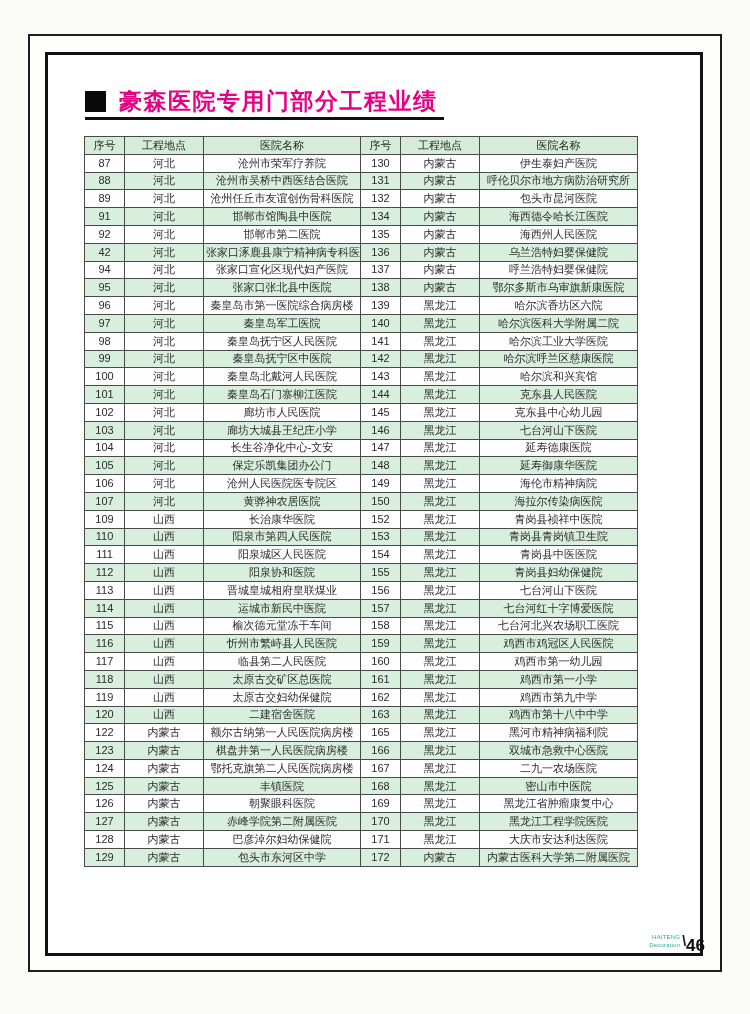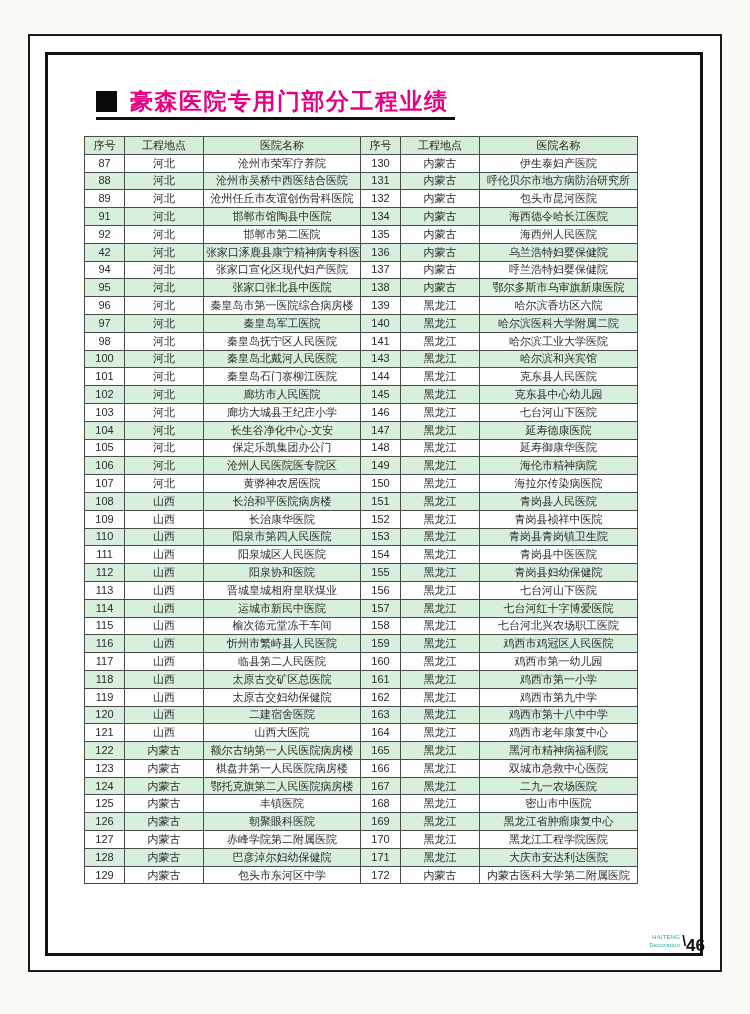--- a/index.html
+++ b/index.html
@@ -16,21 +16,21 @@
     border:2px solid #1c1c1c;
     background:#fdfdfb;
   }
   .inner-frame {
     position:absolute; left:45px; top:52px;
     width:652px; height:898px;
     border:3px solid #121212;
     background:#ffffff;
   }
   .title-row {
-    position:absolute; left:96px; top:90px;
+    position:absolute; left:85px; top:90px;
     display:flex; align-items:flex-end; gap:13px;
     border-bottom:3px solid #101010;
     padding-bottom:4px; padding-right:6px;
   }
   .title-square {
     width:21px; height:21px; background:#0a0a0a;
     flex:0 0 auto; margin-bottom:1px;
   }
   .page-title {
     font-size:23px; font-weight:bold;
@@ -195,20 +195,28 @@
       </tr>
       <tr>
         <td>98</td>
         <td>河北</td>
         <td>秦皇岛抚宁区人民医院</td>
         <td>141</td>
         <td>黑龙江</td>
         <td>哈尔滨工业大学医院</td>
       </tr>
       <tr>
+        <td>99</td>
+        <td>河北</td>
+        <td>秦皇岛抚宁区中医院</td>
+        <td>142</td>
+        <td>黑龙江</td>
+        <td>哈尔滨呼兰区慈康医院</td>
+      </tr>
+      <tr>
         <td>100</td>
         <td>河北</td>
         <td>秦皇岛北戴河人民医院</td>
         <td>143</td>
         <td>黑龙江</td>
         <td>哈尔滨和兴宾馆</td>
       </tr>
       <tr>
         <td>101</td>
         <td>河北</td>
@@ -259,28 +267,20 @@
       </tr>
       <tr>
         <td>107</td>
         <td>河北</td>
         <td>黄骅神农居医院</td>
         <td>150</td>
         <td>黑龙江</td>
         <td>海拉尔传染病医院</td>
       </tr>
       <tr>
-        <td>108</td>
-        <td>山西</td>
-        <td>长治和平医院病房楼</td>
-        <td>151</td>
-        <td>黑龙江</td>
-        <td>青岗县人民医院</td>
-      </tr>
-      <tr>
         <td>109</td>
         <td>山西</td>
         <td>长治康华医院</td>
         <td>152</td>
         <td>黑龙江</td>
         <td>青岗县祯祥中医院</td>
       </tr>
       <tr>
         <td>110</td>
         <td>山西</td>
@@ -361,28 +361,20 @@
         <td>黑龙江</td>
         <td>鸡西市第九中学</td>
       </tr>
       <tr>
         <td>120</td>
         <td>山西</td>
         <td>二建宿舍医院</td>
         <td>163</td>
         <td>黑龙江</td>
         <td>鸡西市第十八中中学</td>
-      </tr>
-      <tr>
-        <td>121</td>
-        <td>山西</td>
-        <td>山西大医院</td>
-        <td>164</td>
-        <td>黑龙江</td>
-        <td>鸡西市老年康复中心</td>
       </tr>
       <tr>
         <td>122</td>
         <td>内蒙古</td>
         <td>额尔古纳第一人民医院病房楼</td>
         <td>165</td>
         <td>黑龙江</td>
         <td>黑河市精神病福利院</td>
       </tr>
       <tr>

